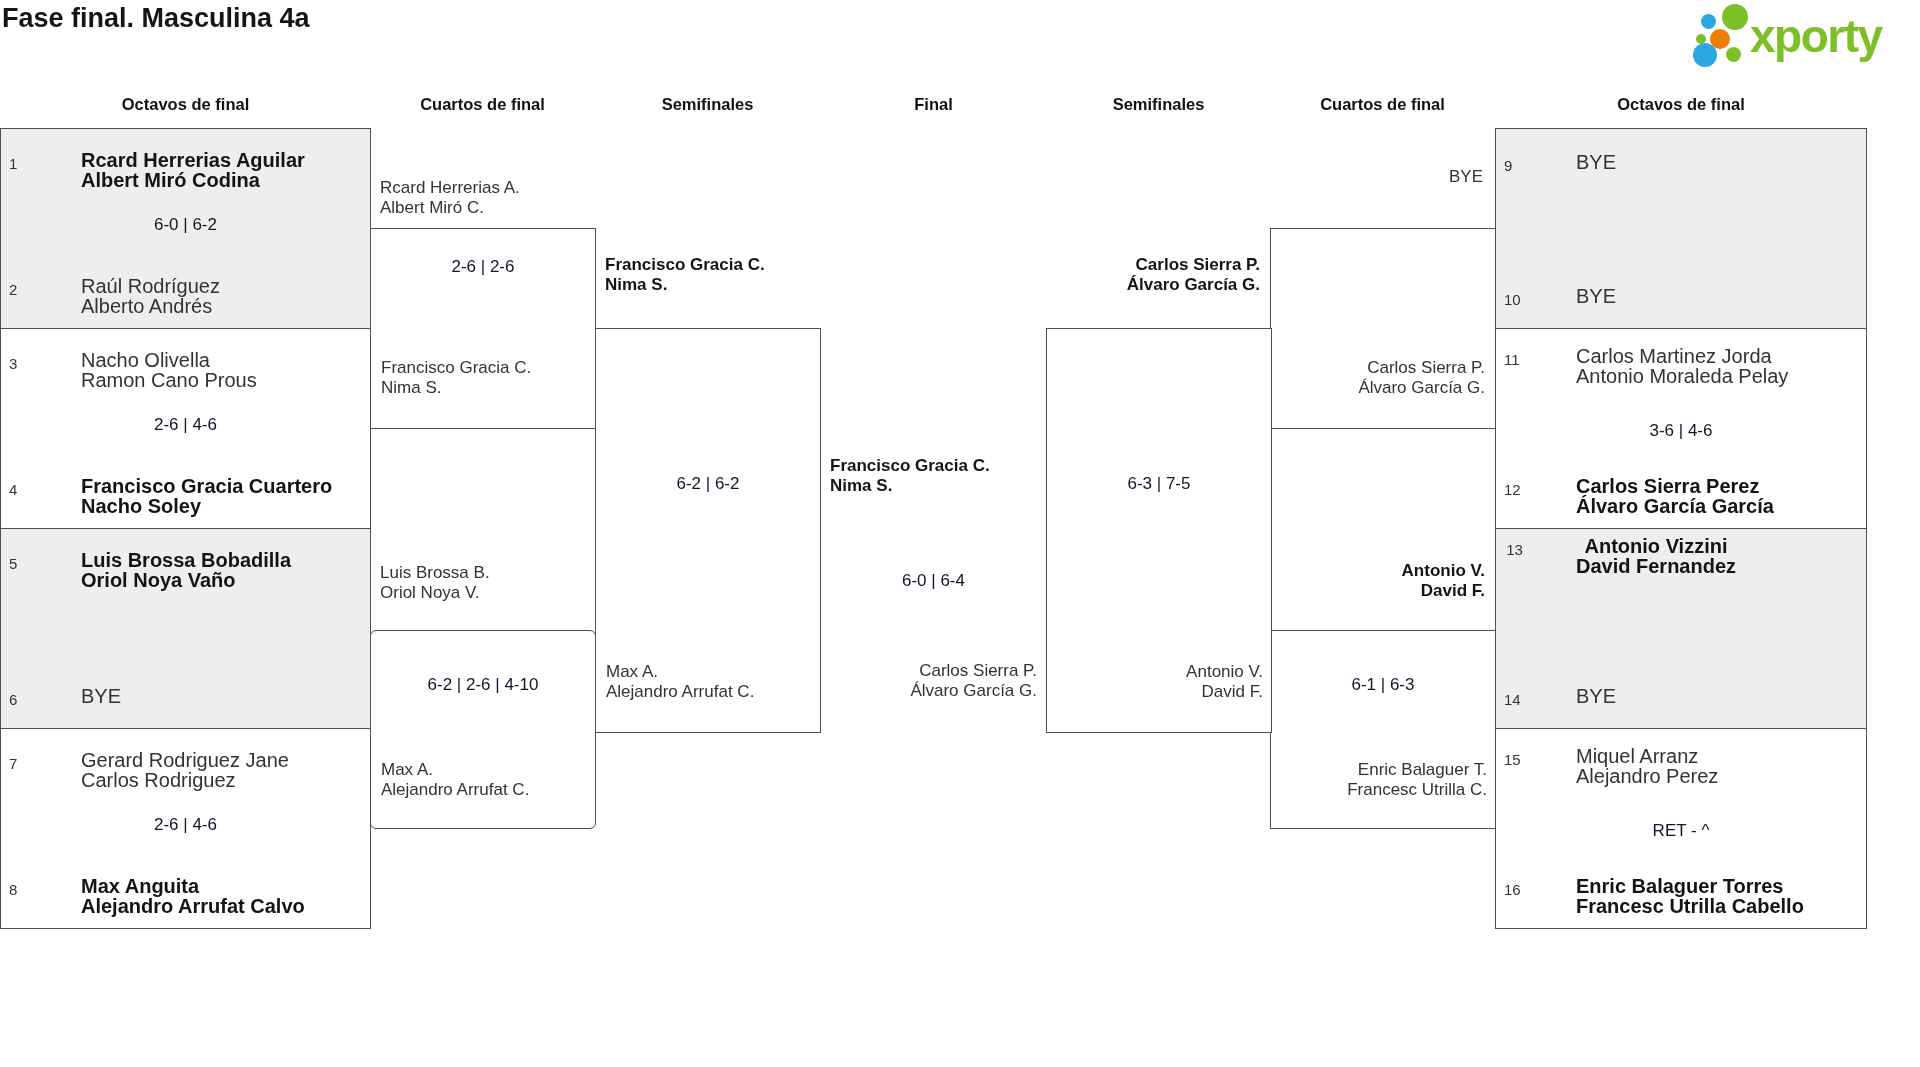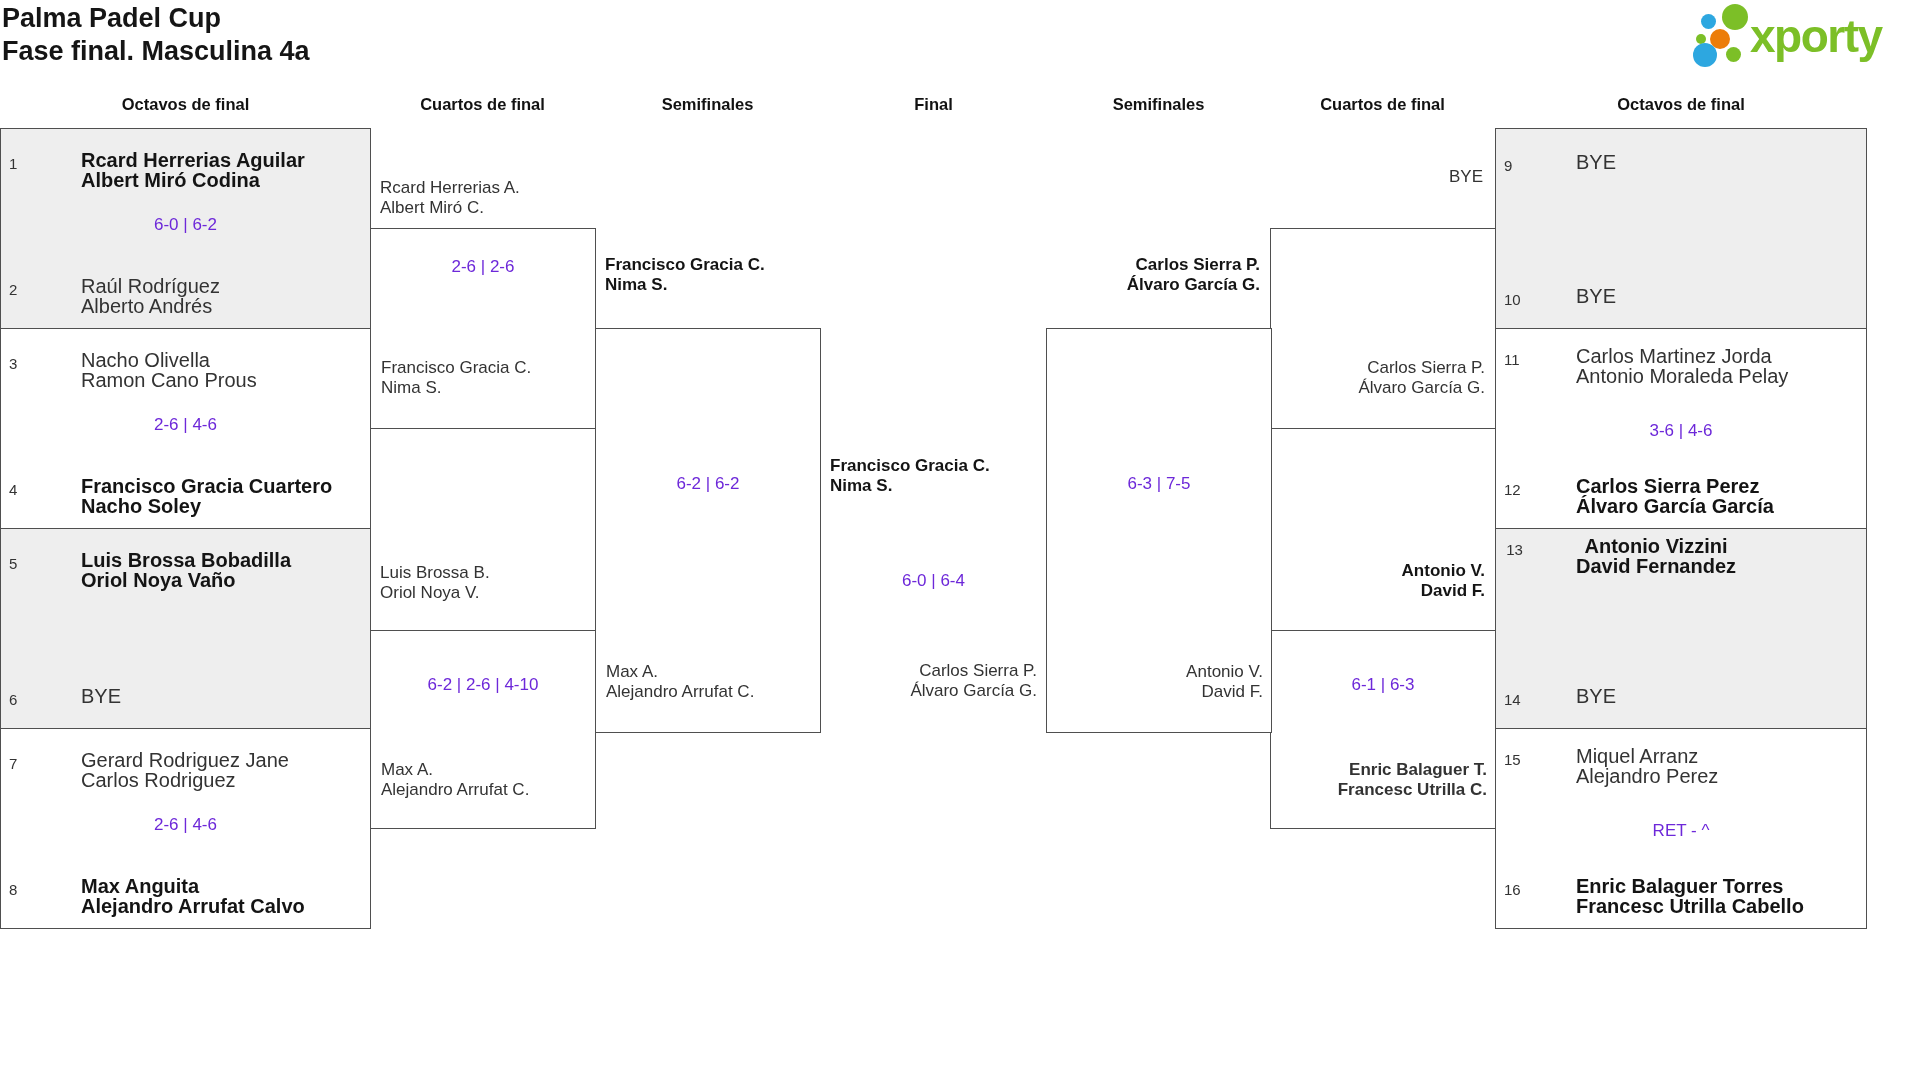--- a/index.html
+++ b/index.html
@@ -13,39 +13,38 @@
   .match-box { position:absolute; border:1px solid #4f4f4f; box-sizing:border-box; }
   .bg-gray { background:#eeeeee; }
   .bg-white { background:#ffffff; }
 
   .team-row { position:absolute; left:0; right:0; display:flex; padding-left:8px; box-sizing:border-box; }
   .seed { width:21px; min-width:21px; margin-right:7px; padding-top:4px; font-size:15px; color:#333; }
   .names { font-size:20px; line-height:19.5px; color:#333;margin-left:44px; }
   .nl { display:block; }
   .bold .names, .names.bold, .free-team.bold { font-weight:700; color:#141414; }
 
-  .score { position:absolute; left:0; right:0; text-align:center; font-size:17px; color:#6d28d9; white-space:nowrap; }
+  .score { position:absolute; left:0; right:0; text-align:center; font-size:17px; color:#0f172a; white-space:nowrap; }
 
   .free-team { position:absolute; font-size:17px; line-height:19.5px; color:#333; white-space:nowrap; }
   .right-al { text-align:right; }
 
   .in-box-team { position:absolute; font-size:17px; line-height:19.5px; color:#333; white-space:nowrap; }
 
   
   .logo { position:absolute; left:1688px; top:4px; width:224px; height:68px; }
   .dot { position:absolute; border-radius:50%; }
   .logo-text { position:absolute; left:62px; top:0px; font-size:46px; line-height:64px; font-weight:700; letter-spacing:-1.5px; color:#7cbf27; }
 </style>
 </head>
 <body>
 
 <div class="canvas">
 
   <div class="page-title">
-    <div>Palma Padel Cup</div>
     <div>Fase final. Masculina 4a</div>
   </div>
 
   <div class="logo">
     <span class="dot" style="left:13px;top:10px;width:15px;height:15px;background:#2da7e0;"></span>
     <span class="dot" style="left:34px;top:0px;width:26px;height:26px;background:#7cbf27;"></span>
     <span class="dot" style="left:8px;top:30px;width:10px;height:10px;background:#7cbf27;"></span>
     <span class="dot" style="left:22px;top:25px;width:20px;height:20px;background:#ec7d08;"></span>
     <span class="dot" style="left:5px;top:39px;width:24px;height:24px;background:#2da7e0;"></span>
     <span class="dot" style="left:38px;top:43px;width:15px;height:15px;background:#7cbf27;"></span>
@@ -206,21 +205,21 @@
     <div class="in-box-team bold" style="left:10px;top:129px;">
       <span class="nl">Francisco Gracia C.</span>
       <span class="nl">Nima S.</span>
     </div>
   </div>
 
   <div class="free-team" style="left:380px;top:563px;">
     <span class="nl">Luis Brossa B.</span>
     <span class="nl">Oriol Noya V.</span>
   </div>
-  <div class="match-box bg-white" style="left:370px;top:630px;width:226px;height:199px;">
+  <div class="match-box bg-white" style="left:370px;top:630px;width:226px;height:199px;border-radius:6px;">
     <div class="score" style="top:44px;">6-2 | 2-6 | 4-10</div>
     <div class="in-box-team bold" style="left:10px;top:129px;">
       <span class="nl">Max A.</span>
       <span class="nl">Alejandro Arrufat C.</span>
     </div>
   </div>
 
   <div class="free-team right-al" style="right:437px;top:167px;">
     <span class="nl">BYE</span>
   </div>
@@ -230,21 +229,21 @@
       <span class="nl">Álvaro García G.</span>
     </div>
   </div>
 
   <div class="free-team bold right-al" style="right:435px;top:561px;">
     <span class="nl">Antonio V.</span>
     <span class="nl">David F.</span>
   </div>
   <div class="match-box bg-white" style="left:1270px;top:630px;width:226px;height:199px;">
     <div class="score" style="top:44px;">6-1 | 6-3</div>
-    <div class="in-box-team right-al" style="right:8px;top:129px;font-weight:bold;">
+    <div class="in-box-team right-al" style="right:8px;top:129px;">
       <span class="nl">Enric Balaguer T.</span>
       <span class="nl">Francesc Utrilla C.</span>
     </div>
   </div>
 
   <div class="free-team bold" style="left:605px;top:255px;">
     <span class="nl">Francisco Gracia C.</span>
     <span class="nl">Nima S.</span>
   </div>
   <div class="match-box bg-white" style="left:595px;top:328px;width:226px;height:405px;">

